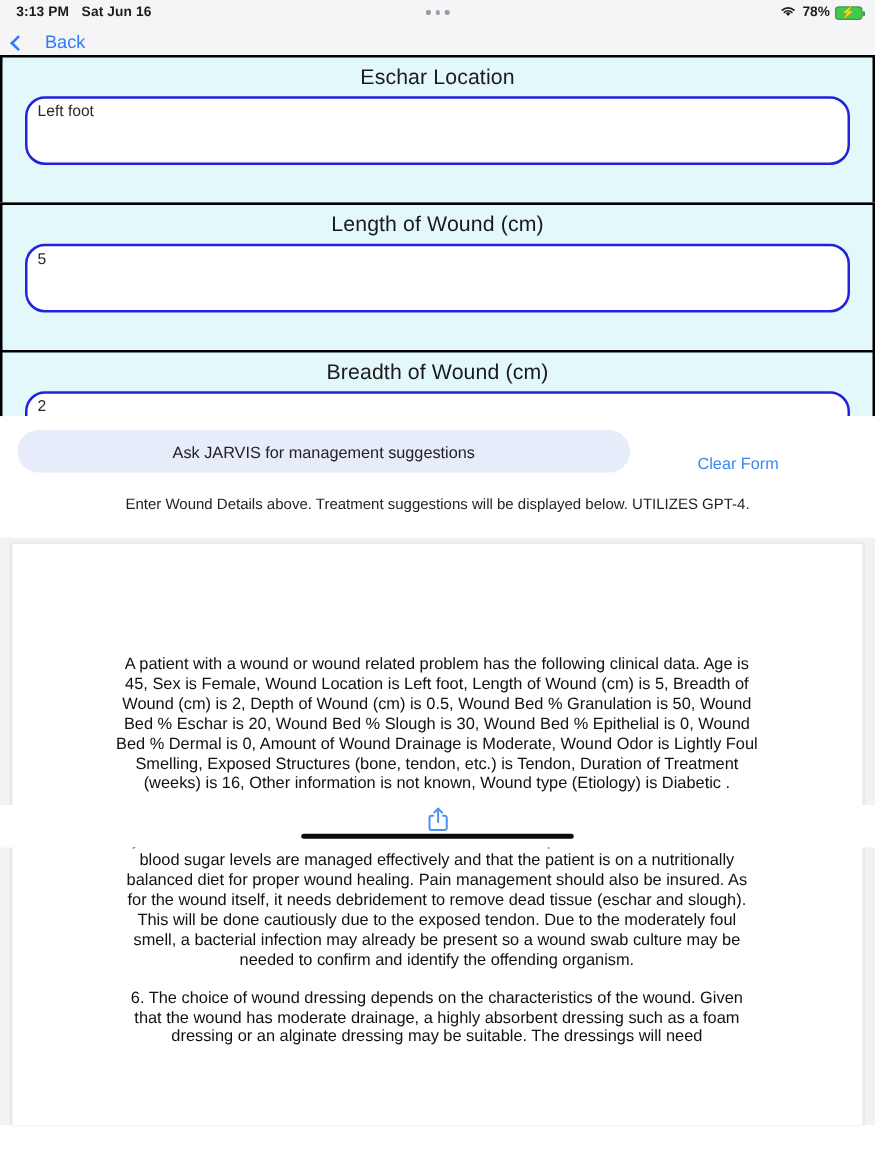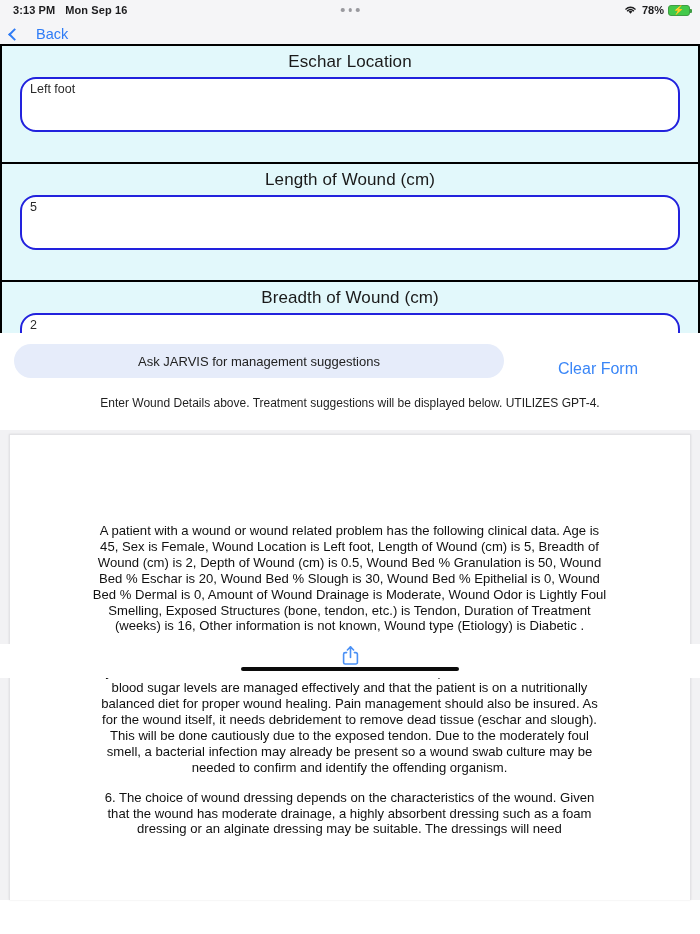--- a/index.html
+++ b/index.html
@@ -109,21 +109,21 @@
     background: #e6ecfa;
     border-radius: 17px;
     border: none;
     display: flex; align-items: center; justify-content: center;
     font-size: 13px; color: #222;
     cursor: pointer;
     font-family: "Liberation Sans", sans-serif;
   }
   .clear-link {
     margin-left: 54px;
-    color: #3a86f7; font-size: 16px; cursor: pointer;
+    color: #3a86f7; font-size: 13px; cursor: pointer;
   }
 
   
   .hint {
     position: absolute; top: 396px; left: 0;
     width: 700px; text-align: center;
     font-size: 12px; color: #1f1f1f;
   }
 
   
@@ -170,21 +170,21 @@
   }
 </style>
 </head>
 <body>
 
 <div id="screen">
 
   <div class="statusbar">
     <div class="sb-left">
       <span class="sb-time">3:13 PM</span>
-      <span class="sb-date">Mon Sep 16</span>
+      <span class="sb-date">Sat Jun 16</span>
     </div>
     <div class="sb-center">
       <span class="dot"></span>
       <span class="dot"></span>
       <span class="dot"></span>
     </div>
     <div class="sb-right">
       <span>
         <svg width="15" height="11" viewBox="0 0 16 12">
           <path d="M8 10.6 L5.9 8.3 A3.1 3.1 0 0 1 10.1 8.3 Z" fill="#1c1c1e"></path>

